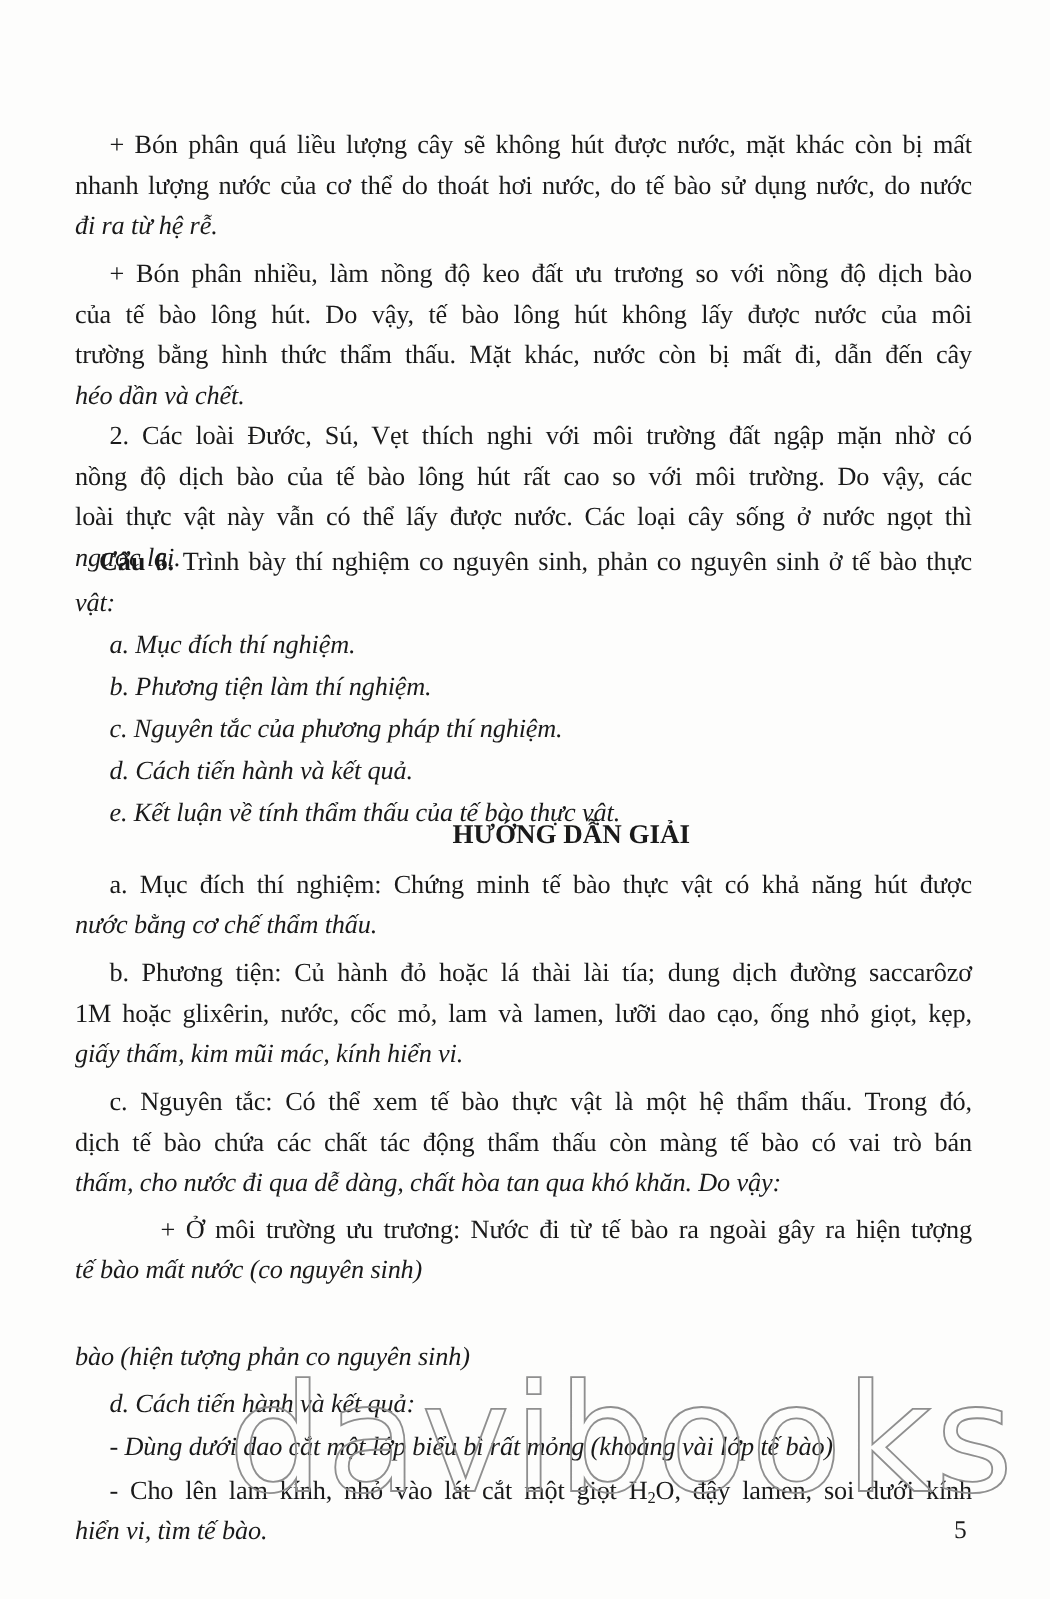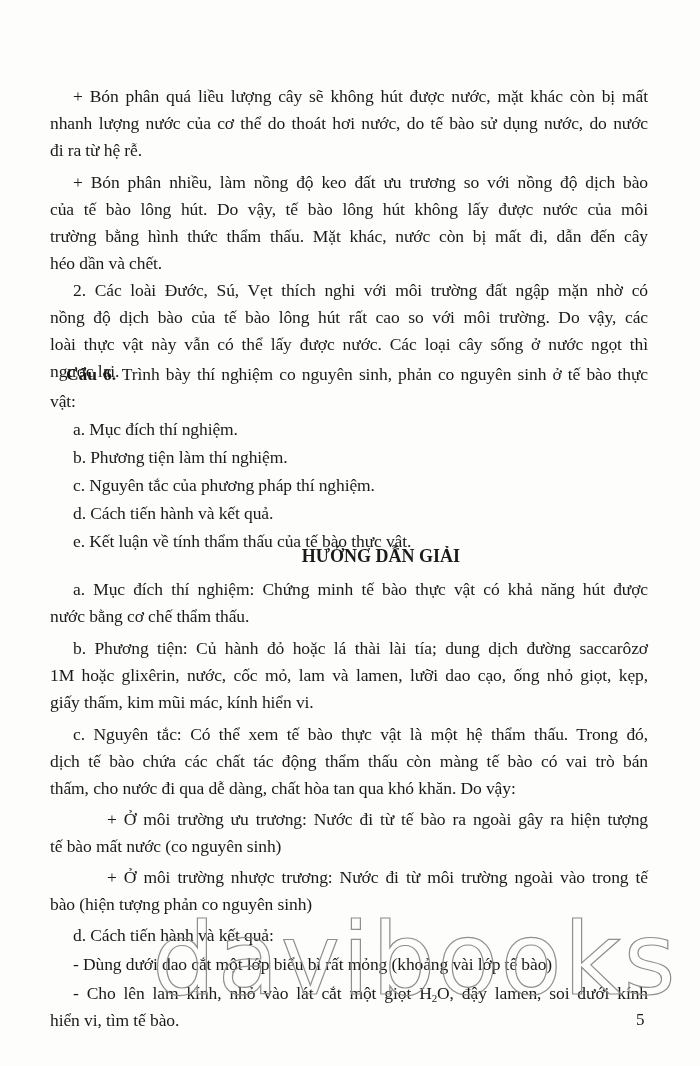--- a/index.html
+++ b/index.html
@@ -9,21 +9,21 @@
     font-family: "Liberation Serif", "DejaVu Serif", serif;
     color: #1a1a1a;
   }
   .page { position: absolute; left: 0; top: 0; width: 576px; height: 1066px; }
   .line {
     position: absolute; left: 50px; width: 598px;
     font-size: 17.5px; line-height: 22px; height: 22px;
     white-space: nowrap; text-align: justify; text-align-last: justify;
     letter-spacing: -0.1px;
   }
-  .line.last { text-align-last: left; }
+  .line.last { text-align-last: left; font-style: italic; }
   .ind1 { left: 73px; width: 575px; }
   .ind2 { left: 107px; width: 541px; }
   .line b { font-weight: bold; margin-left: 16px; }
   .heading {
     position: absolute; left: 300px; width: 160px; top: 545px;
     font-size: 18px; font-weight: bold; line-height: 22px; text-align: right;
     white-space: nowrap;
   }
   .pagenum {
     position: absolute; left: 636px; top: 1009px;
@@ -78,21 +78,20 @@
   <div class="line" style="top:664px">1M hoặc glixêrin, nước, cốc mỏ, lam và lamen, lưỡi dao cạo, ống nhỏ giọt, kẹp,</div>
   <div class="line last" style="top:691px">giấy thấm, kim mũi mác, kính hiển vi.</div>
 
   <div class="line ind1" style="top:723px">c. Nguyên tắc: Có thể xem tế bào thực vật là một hệ thẩm thấu. Trong đó,</div>
   <div class="line last" style="top:777px">thấm, cho nước đi qua dễ dàng, chất hòa tan qua khó khăn. Do vậy:</div>
   <div class="line" style="top:750px">dịch tế bào chứa các chất tác động thẩm thấu còn màng tế bào có vai trò bán</div>
 
   <div class="line ind2" style="top:808px">+ Ở môi trường ưu trương: Nước đi từ tế bào ra ngoài gây ra hiện tượng</div>
   <div class="line last" style="top:835px">tế bào mất nước (co nguyên sinh)</div>
 
-  <div class="line ind2" style="top:866px">+ Ở môi trường nhược trương: Nước đi từ môi trường ngoài vào trong tế</div>
   <div class="line last" style="top:893px">bào (hiện tượng phản co nguyên sinh)</div>
 
   <div class="line ind1 last" style="top:924px">d. Cách tiến hành và kết quả:</div>
   <div class="line ind1 last" style="top:953px">- Dùng dưới dao cắt một lớp biểu bì rất mỏng (khoảng vài lớp tế bào)</div>
   <div class="line ind1" style="top:982px">
     <span>- Cho lên lam kính, nhỏ vào lát cắt một giọt H</span><sub>2</sub><span>O, đậy lamen, soi dưới kính</span>
   </div>
   <div class="line last" style="top:1009px">hiển vi, tìm tế bào.</div>
 
   <div class="pagenum">5</div>

